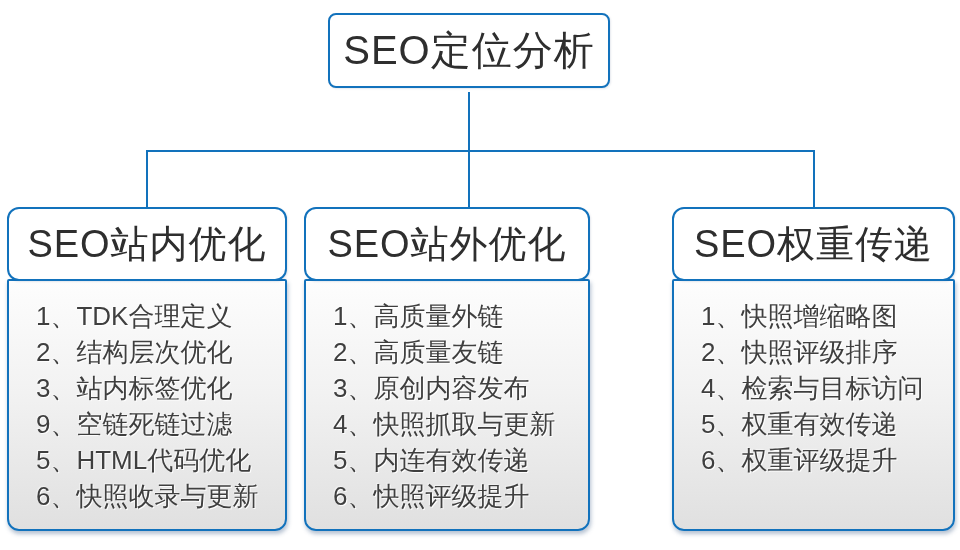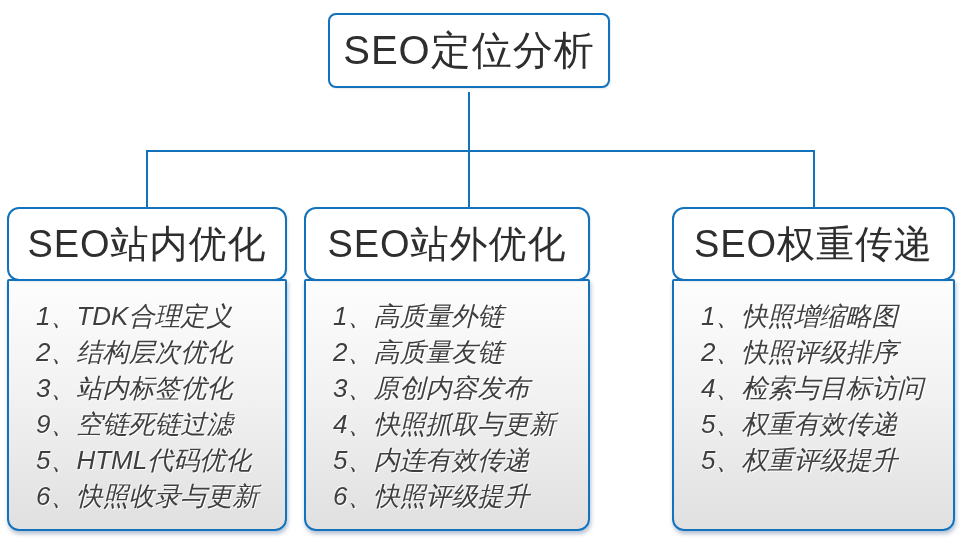--- a/index.html
+++ b/index.html
@@ -77,21 +77,20 @@
     width: 100%;
     height: 252px;
     margin-top: -2px;
     background: linear-gradient(180deg, #fdfdfd 0%, #f2f2f2 45%, #e0e0e0 100%);
     border: 2px solid #1272BC;
     border-radius: 2px 2px 12px 12px;
     box-shadow: 1px 3px 4px rgba(70,100,140,0.40);
     padding: 17px 10px 0 27px;
     list-style: none;
     margin-bottom: 16px;
-    font-style: italic;
   }
   .branch-list li {
     font-size: 26px;
     line-height: 36px;
     color: #3f3f3f;
     white-space: nowrap;
     text-shadow: 1px 1px 0 rgba(255,255,255,0.9), -1px -1px 1px rgba(255,255,255,0.55);
   }
 </style>
 </head>
@@ -139,17 +138,17 @@
 
   <div class="col col-weight">
     <div class="branch-head">
       <span class="title">SEO权重传递</span>
     </div>
     <ul class="branch-list">
       <li>1、快照增缩略图</li>
       <li>2、快照评级排序</li>
       <li>4、检索与目标访问</li>
       <li>5、权重有效传递</li>
-      <li>5、权重评级提升</li>
+      <li>6、权重评级提升</li>
     </ul>
   </div>
 
 </div>
 
 </body></html>

